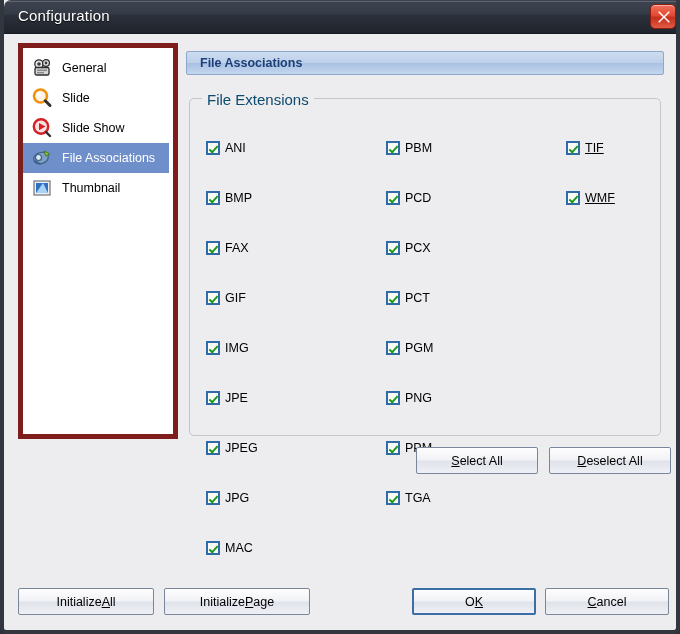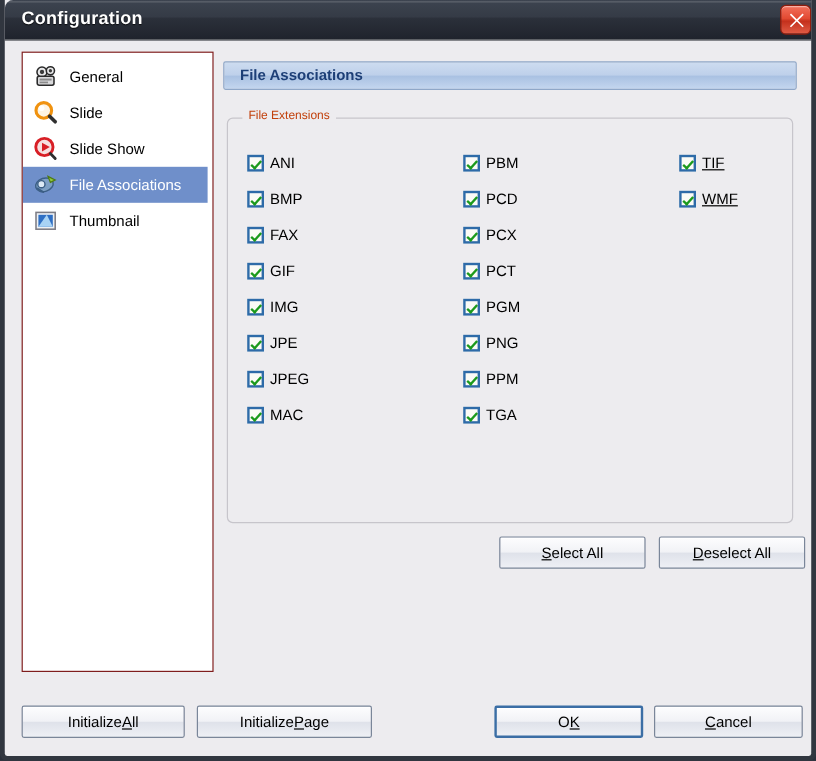--- a/index.html
+++ b/index.html
@@ -35,21 +35,21 @@
   }
   .titlebar-inner-glow {
     position: absolute; left: 1px; top: 1px; right: 1px; height: 1px;
     background: rgba(255,255,255,0.18);
     border-radius: 6px 6px 0 0;
   }
   .title-text {
     position: absolute;
     left: 14px; top: 7px;
     font-size: 15px;
-    font-weight: bold;
+    font-weight: normal;
     color: #ffffff;
     letter-spacing: 0.2px;
     text-shadow: 0 1px 1px rgba(0,0,0,0.8);
   }
   .close-button {
     position: absolute;
     right: 8px; top: 4px;
     width: 26px; height: 25px;
     border-radius: 5px;
     background: linear-gradient(to bottom, #f2705c 0%, #e24a32 45%, #c4301c 55%, #e05b45 100%);
@@ -64,23 +64,23 @@
     position: absolute;
     left: 0; top: 34px;
     width: 672px; height: 592px;
     background: #edecef;
   }
 
   
   .sidebar {
     position: absolute;
     left: 14px; top: 9px;
-    width: 160px; height: 517px;
+    width: 160px; height: 396px;
     background: #ffffff;
-    border: 1px solid #7f1d1d;
+    border: 5px solid #7f1d1d;
     overflow: hidden;
   }
   .side-item {
     position: relative;
     height: 30px;
     margin: 0;
     display: flex;
     align-items: center;
     padding-left: 8px;
     cursor: pointer;
@@ -134,38 +134,39 @@
     width: 472px; height: 338px;
     border: 1px solid #c7c5cb;
     border-radius: 5px;
     background: transparent;
   }
   .groupbox-title {
     position: absolute;
     left: 12px; top: -8px;
     background: #edecef;
     padding: 0 5px;
-    font-size: 10px;
-    color: #c2410c;
+    font-size: 15px;
+    color: #0c4a6e;
   }
 
   .cols {
     position: absolute;
     left: 0; top: 22px;
     width: 472px;
     display: flex;
   }
   .col { width: 180px; }
   .col:nth-child(3) { width: 110px; text-decoration: underline; }
 
   .ext-row {
     height: 30px;
     display: flex;
-    align-items: center;
+    align-items: flex-start;
     padding-left: 16px;
+    margin-top: 20px;
   }
   .ext-label {
     font-size: 12.5px;
     color: #000000;
     margin-left: 5px;
     white-space: nowrap;
   }
 
   
   .cb {
@@ -341,20 +342,24 @@
             <div class="ext-row">
                 <span class="cb"></span>
                 <span class="ext-label">JPE</span>
               </div>
             <div class="ext-row">
                 <span class="cb"></span>
                 <span class="ext-label">JPEG</span>
               </div>
             <div class="ext-row">
                 <span class="cb"></span>
+                <span class="ext-label">JPG</span>
+              </div>
+            <div class="ext-row">
+                <span class="cb"></span>
                 <span class="ext-label">MAC</span>
               </div>
           </div>
 
           <div class="col">
             <div class="ext-row">
                 <span class="cb"></span>
                 <span class="ext-label">PBM</span>
               </div>
             <div class="ext-row">

